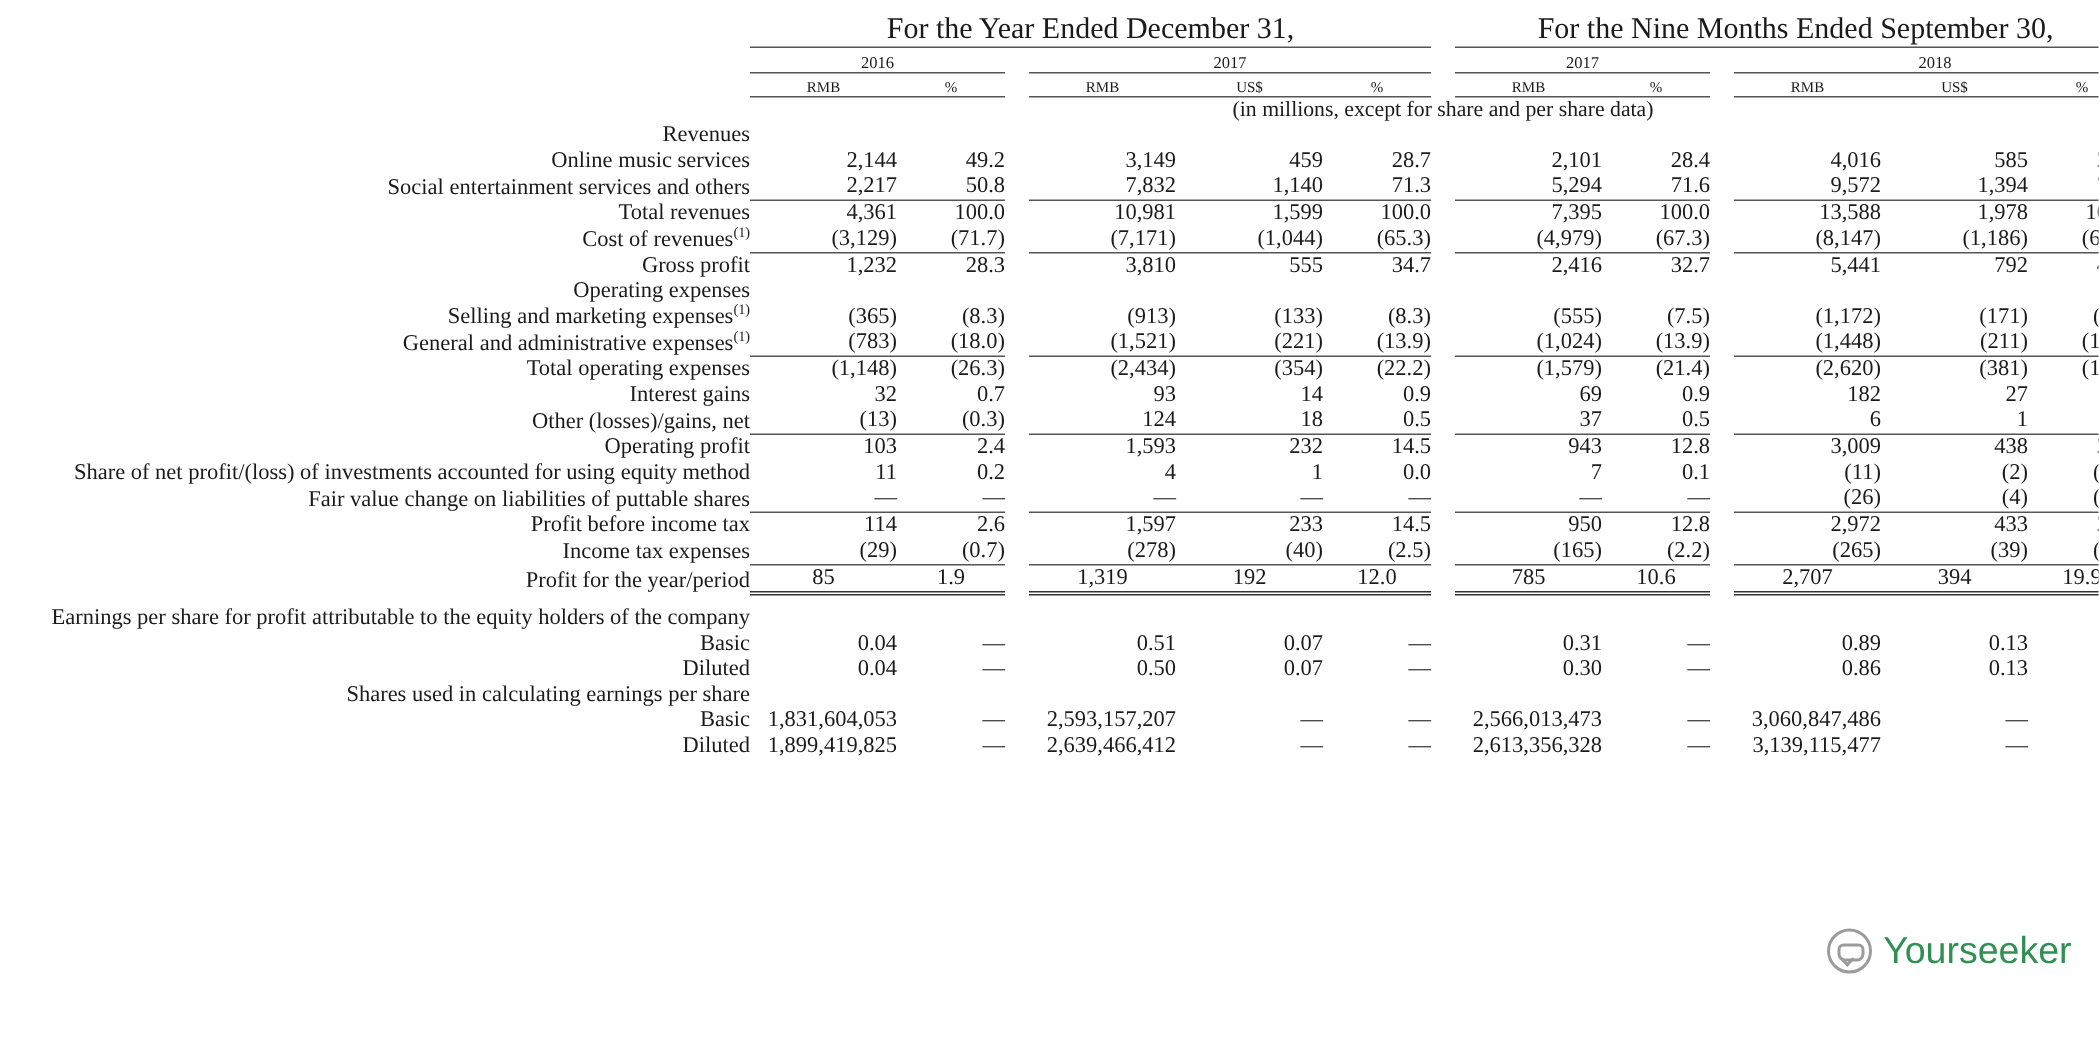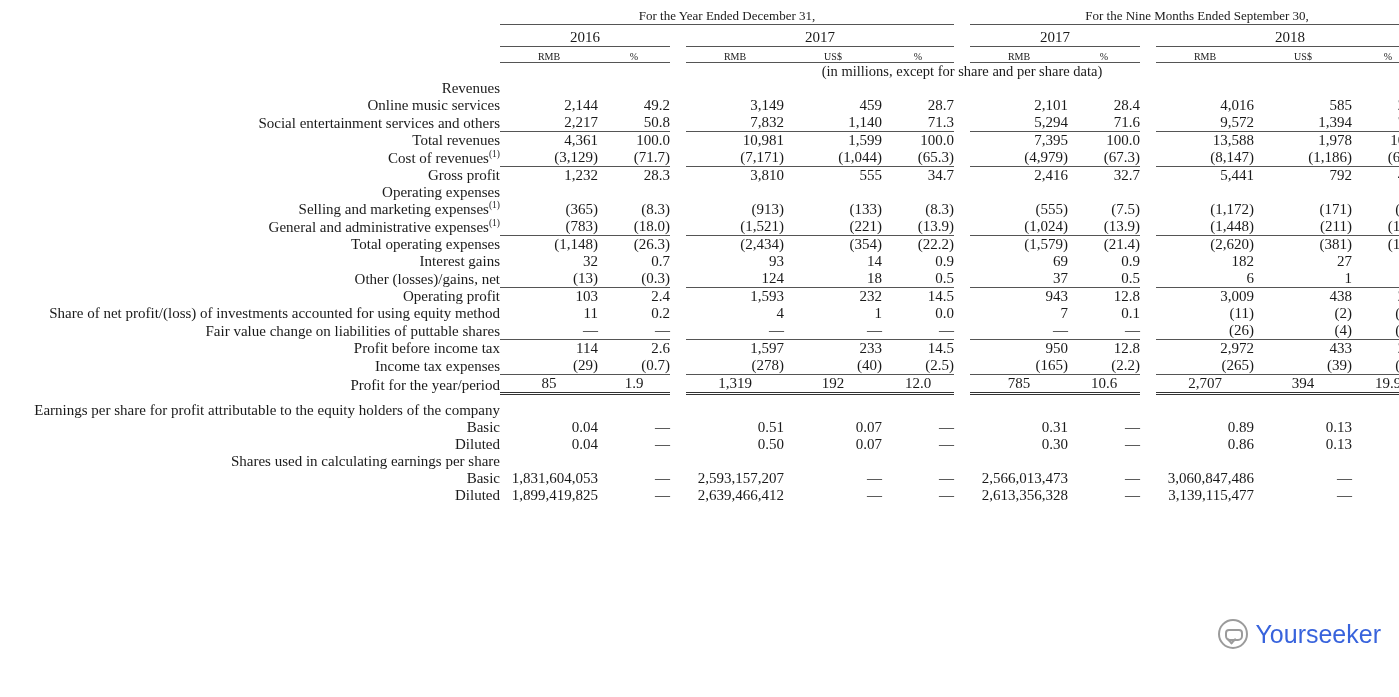--- a/index.html
+++ b/index.html
@@ -56,27 +56,27 @@
     text-align: right;
     padding-right: 10px;
     white-space: nowrap;
   }
   .b { font-weight: bold; }
   .ind1 { padding-left: 46px; }
 
   .hdr-group {
     text-align: center;
     font-weight: bold;
-    font-size: 13px;
+    font-size: 20px;
     padding-bottom: 2px;
   }
   .hdr-year {
     text-align: center;
     font-weight: bold;
-    font-size: 15px;
+    font-size: 11px;
     padding-bottom: 2px;
   }
   .hdr-unit {
     text-align: center;
     font-weight: bold;
     font-size: 10px;
     padding-bottom: 2px;
     padding-right: 10px;
   }
   .ul { border-bottom: 1px solid #555; }
@@ -91,21 +91,21 @@
   sup { font-size: 9.5px; vertical-align: super; line-height: 0; }
 
   
   .watermark {
     position: absolute;
     right: 18px;
     bottom: 56px;
     display: flex;
     align-items: center;
     gap: 7px;
-    color: #1d4ed8;
+    color: #15803d;
     font-family: "Liberation Sans", sans-serif;
     font-size: 25px;
     opacity: 0.88;
     pointer-events: none;
   }
   .wm-badge {
     width: 26px; height: 26px;
     border: 2px solid #8e8e8e;
     border-radius: 50%;
     position: relative;

